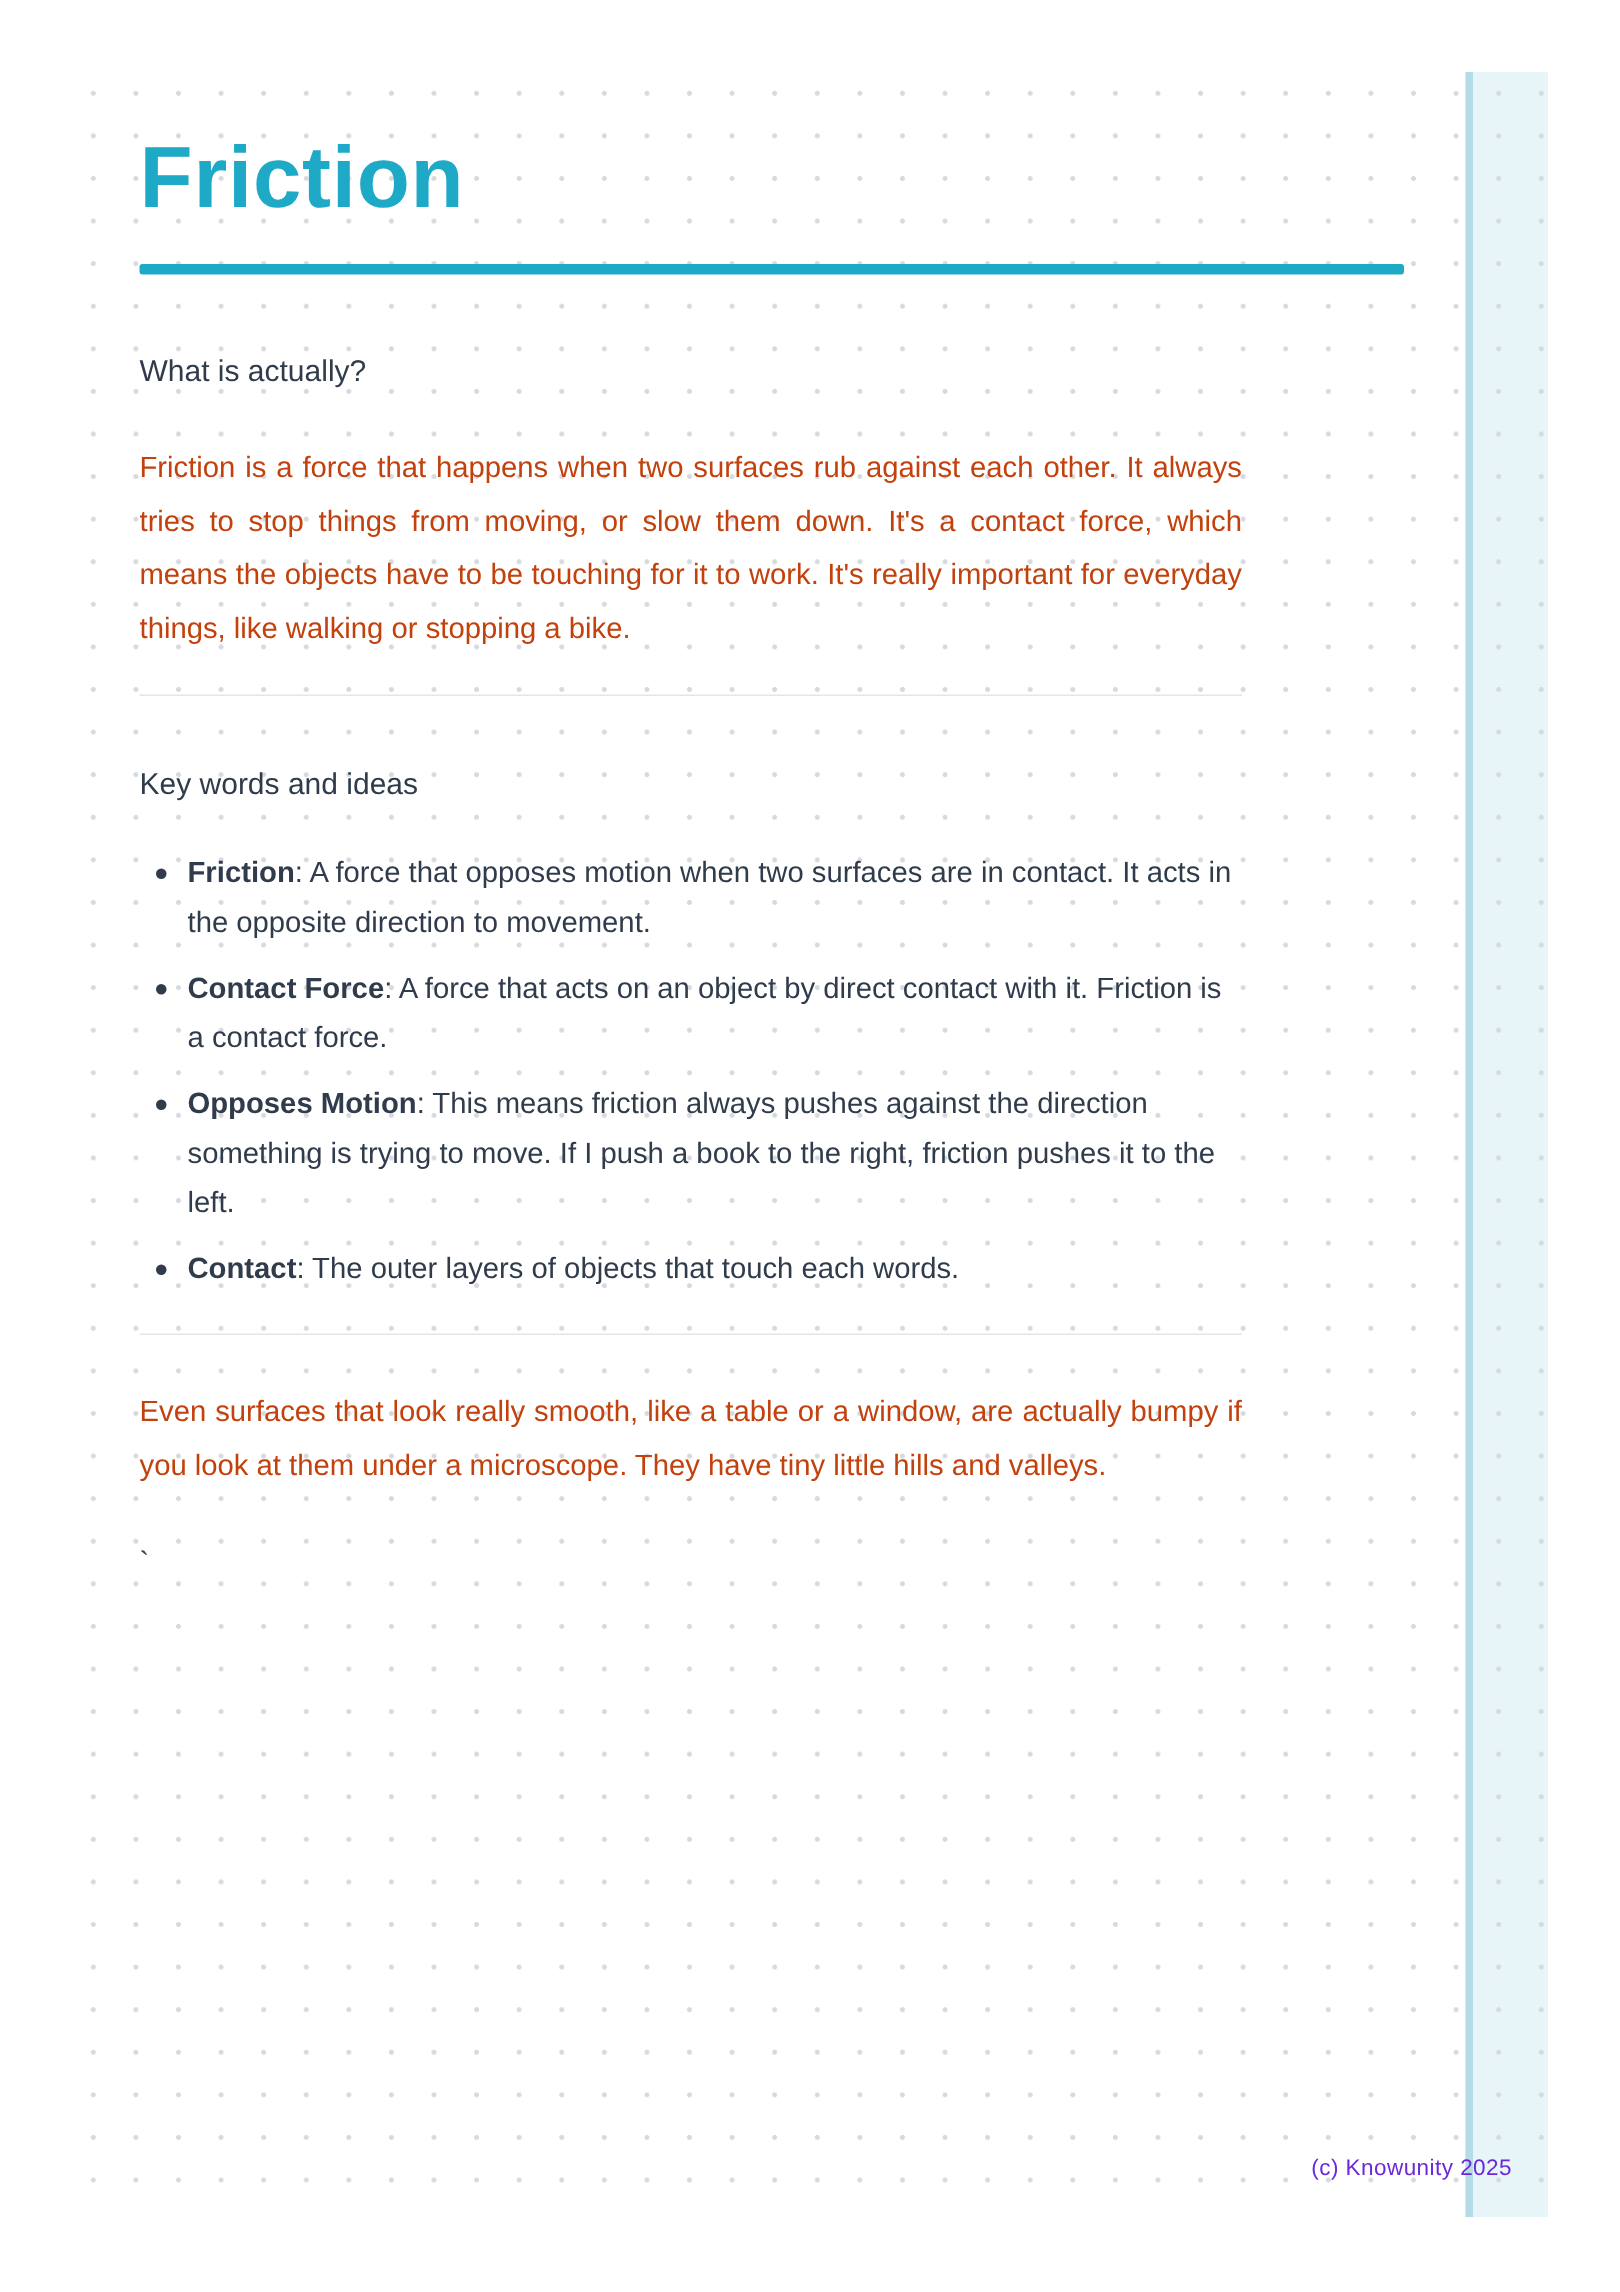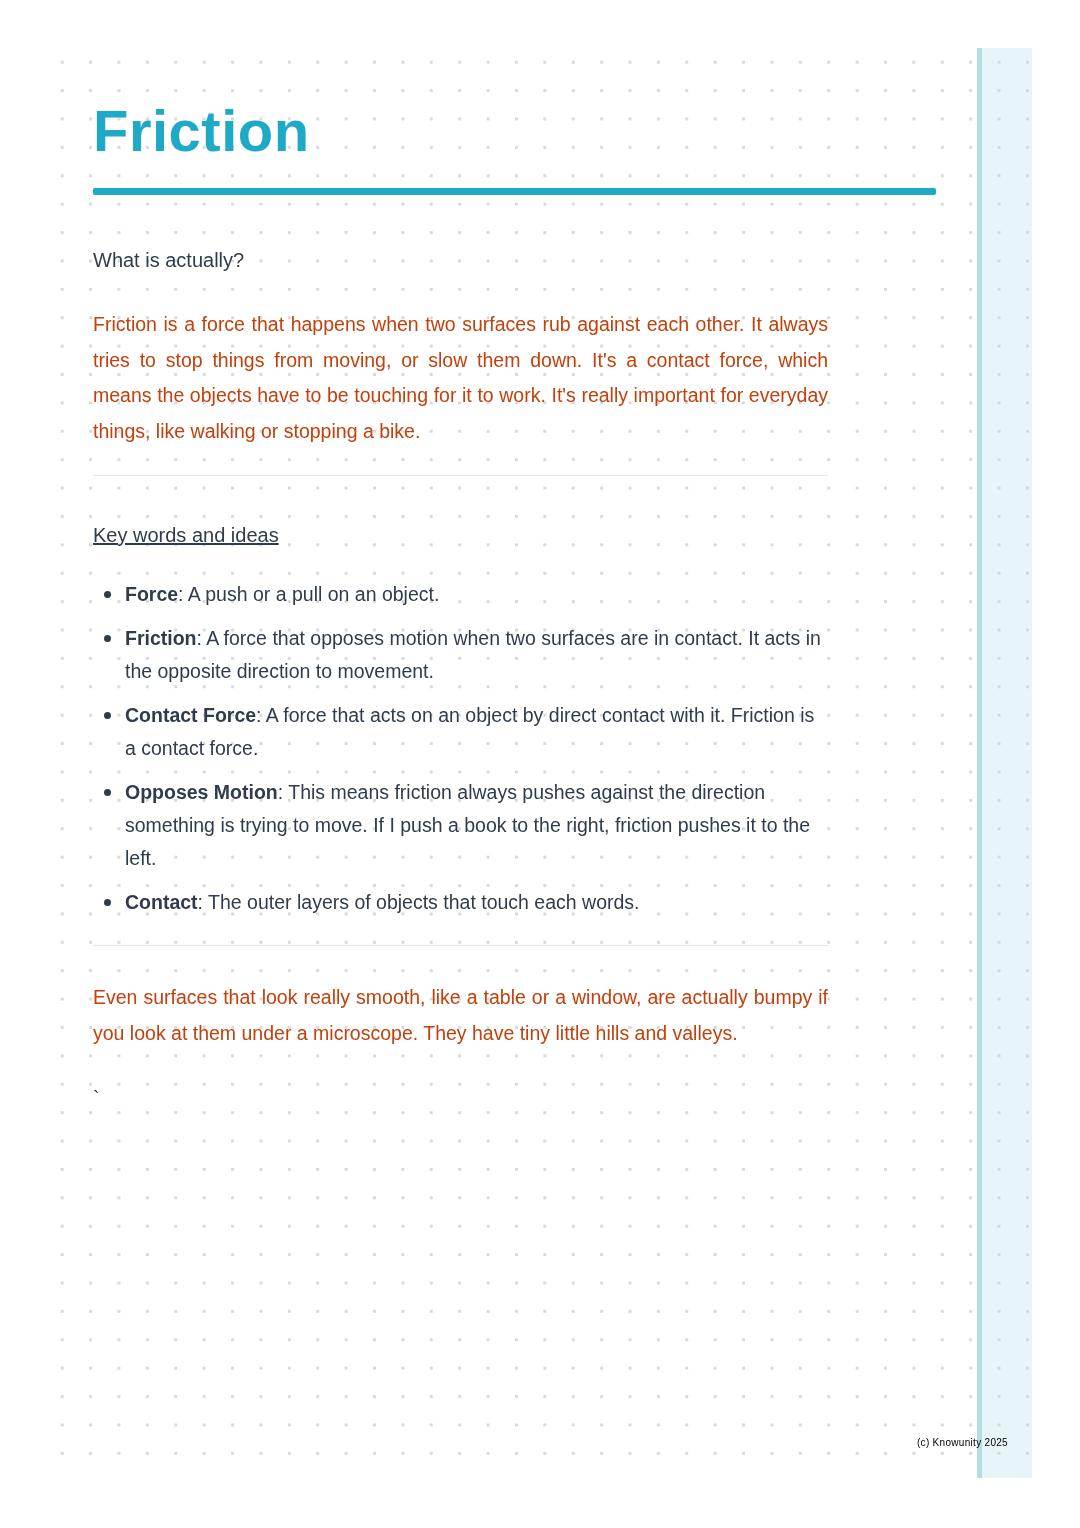--- a/index.html
+++ b/index.html
@@ -37,21 +37,21 @@
     height: 1430px;
     background-image: radial-gradient(circle, #d6dade 1.4px, rgba(0,0,0,0) 1.9px);
     background-size: 28.4px 28.4px;
     pointer-events: none;
     z-index: 2;
   }
 
   .content {
     position: absolute;
     left: 93px;
-    top: 100px;
+    top: 88px;
     width: 735px;
     z-index: 3;
   }
 
   .page-title {
     margin: 0;
     font-size: 58px;
     line-height: 62px;
     font-weight: 800;
     color: #1ea9c6;
@@ -68,21 +68,21 @@
   }
 
   .sec-heading {
     margin: 0;
     font-size: 20px;
     line-height: 26px;
     font-weight: 400;
     color: #303c4c;
   }
   .sec-heading.first { margin-top: 52px; }
-  .sec-heading.later { margin-top: 46px; text-decoration: underline; }
+  .sec-heading.later { margin-top: 46px; }
 
   .para {
     margin: 34px 0 0 0;
     font-size: 19.5px;
     line-height: 35.5px;
     text-align: justify;
     color: #c2410c;
   }
 
   .divider {
@@ -120,23 +120,23 @@
     margin: 32px 0 0 0;
     font-size: 19.5px;
     line-height: 30px;
     color: #303c4c;
   }
 
   .watermark {
     position: absolute;
     top: 1437px;
     right: 72px;
-    font-size: 10px;
+    font-size: 15px;
     letter-spacing: 0.3px;
-    color: #000000;
+    color: #6d28d9;
     z-index: 4;
   }
 </style>
 </head>
 <body>
 
 <div class="side-stripe"></div>
 <div class="dot-grid"></div>
 
 <div class="content">
@@ -145,24 +145,20 @@
   <div class="title-rule"></div>
 
   <h2 class="sec-heading first">What is actually?</h2>
   <p class="para">Friction is a force that happens when two surfaces rub against each other. It always tries to stop things from moving, or slow them down. It's a contact force, which means the objects have to be touching for it to work. It's really important for everyday things, like walking or stopping a bike.</p>
 
   <hr class="divider">
 
   <h2 class="sec-heading later">Key words and ideas</h2>
 
   <ul class="kw-list">
-    <li>
-      <span class="bullet-dot"></span>
-      <span class="kw-term">Force</span><span>: A push or a pull on an object.</span>
-    </li>
     <li>
       <span class="bullet-dot"></span>
       <span class="kw-term">Friction</span><span>: A force that opposes motion when two surfaces are in contact. It acts in the opposite direction to movement.</span>
     </li>
     <li>
       <span class="bullet-dot"></span>
       <span class="kw-term">Contact Force</span><span>: A force that acts on an object by direct contact with it. Friction is a contact force.</span>
     </li>
     <li>
       <span class="bullet-dot"></span>

